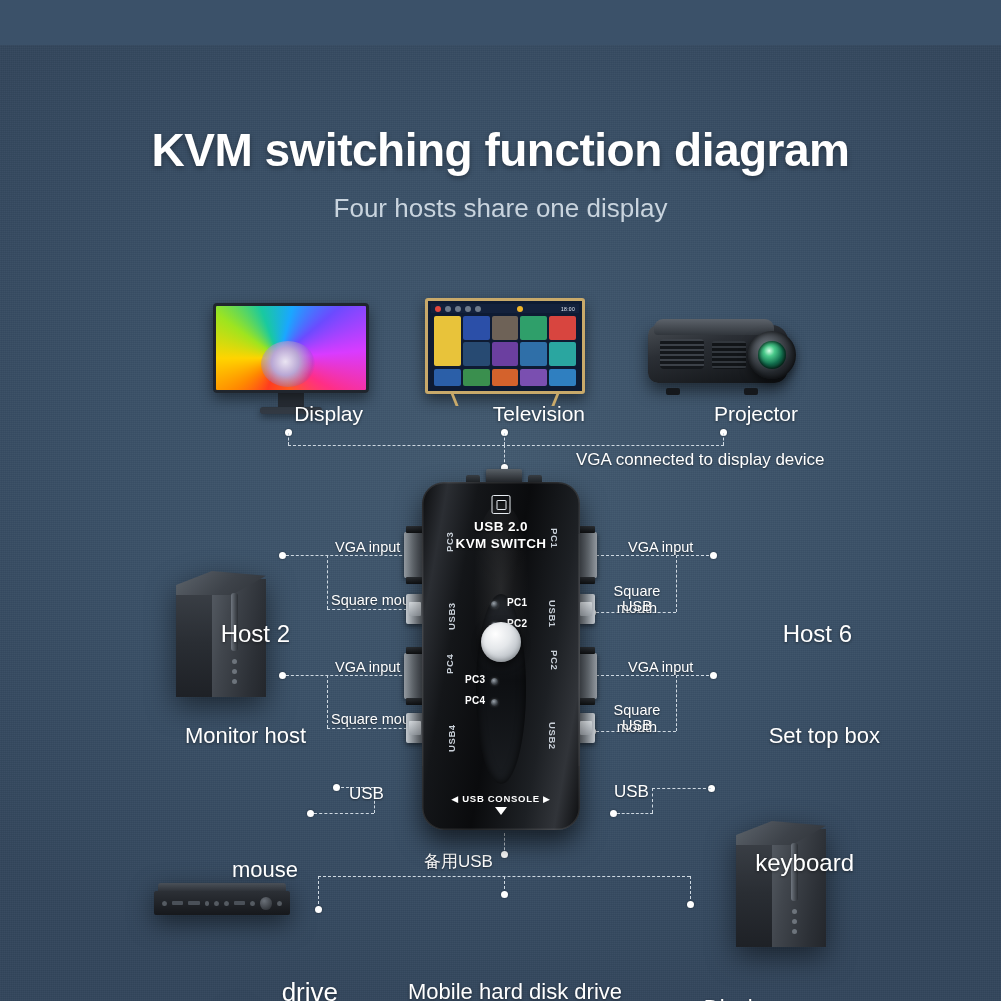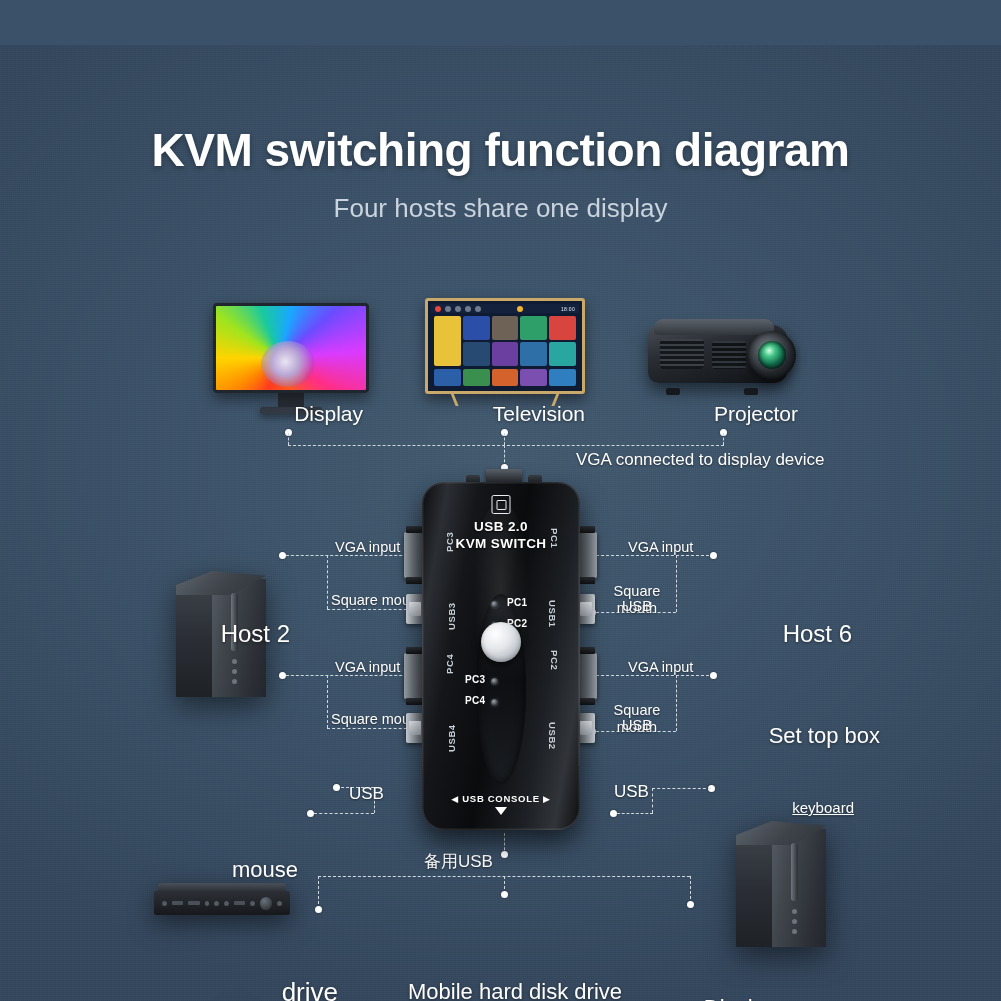--- a/index.html
+++ b/index.html
@@ -366,20 +366,21 @@
         <div class="wide"></div>
         <i></i>
         <i></i>
         <i></i>
       <div class="wide"></div>
         <i></i>
         <div class="knob"></div>
         <i></i>
     </div>
   </div>
+  <div class="abs cap" style="left:140px;top:678px;width:166px;font-size:22px;">Monitor host</div>
 
   <div class="abs dot" style="left:279px;top:627px;"></div>
   <div class="abs dl-h" style="left:286px;top:630px;width:126px;"></div>
   <div class="abs dot" style="left:407px;top:627px;"></div>
   <div class="abs lbl" style="left:335px;top:614px;">VGA input</div>
 
   <div class="abs dl-v" style="left:327px;top:630px;height:53px;"></div>
   <div class="abs dl-h" style="left:327px;top:683px;width:85px;"></div>
   <div class="abs dot" style="left:407px;top:680px;"></div>
   <div class="abs lbl" style="left:331px;top:666px;">Square mouth USB</div>
@@ -427,21 +428,21 @@
   <div class="abs dl-h" style="left:596px;top:630px;width:118px;"></div>
   <div class="abs dot" style="left:710px;top:627px;"></div>
   <div class="abs lbl" style="left:628px;top:614px;">VGA input</div>
 
   <div class="abs dl-v" style="left:676px;top:630px;height:56px;"></div>
   <div class="abs dl-h" style="left:596px;top:686px;width:80px;"></div>
   <div class="abs dot" style="left:589px;top:683px;"></div>
   <div class="abs lbl wrap" style="left:597px;top:657px;width:80px;">Square mouth</div>
   <div class="abs lbl wrap" style="left:597px;top:672px;width:80px;">USB</div>
 
-  <div class="abs cap" style="left:718px;top:754px;width:136px;font-size:15px;text-decoration:underline;">keyboard</div>
+  <div class="abs cap" style="left:718px;top:804px;width:136px;font-size:24px;">keyboard</div>
 
   <div class="abs dot" style="left:708px;top:740px;"></div>
   <div class="abs dl-h" style="left:652px;top:743px;width:59px;"></div>
   <div class="abs dl-v" style="left:652px;top:743px;height:25px;"></div>
   <div class="abs dl-h" style="left:617px;top:768px;width:36px;"></div>
   <div class="abs dot" style="left:610px;top:765px;"></div>
   <div class="abs lbl big" style="left:614px;top:737px;">USB</div>
 
   <div class="abs dl-v" style="left:504px;top:788px;height:22px;"></div>
   <div class="abs dot" style="left:501px;top:806px;"></div>

